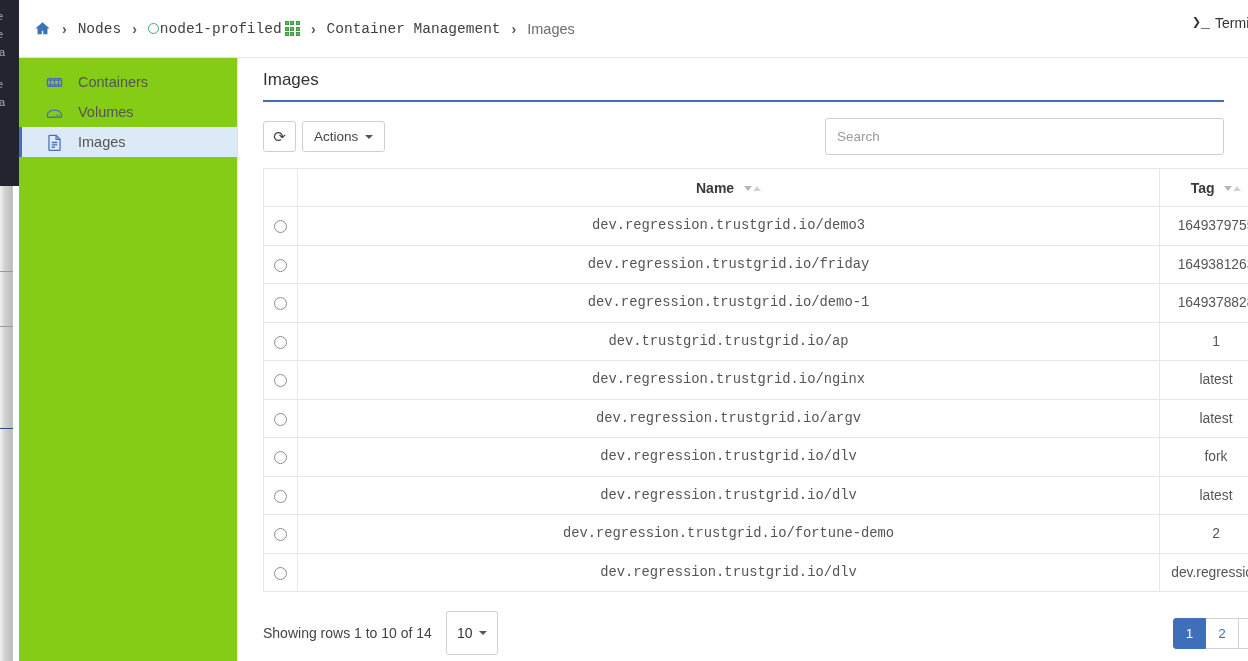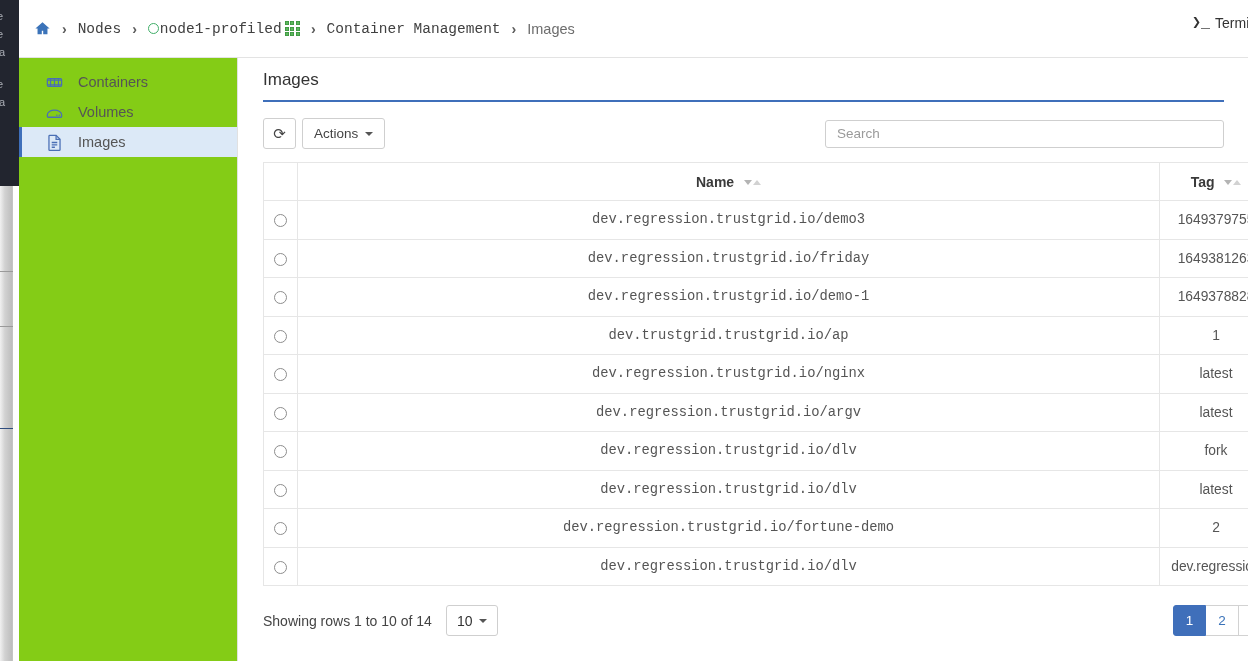--- a/index.html
+++ b/index.html
@@ -83,21 +83,21 @@
     background: #fff; border: 1px solid #cfcfcf; border-radius: 3px;
     height: 31px; padding: 0 11px; font-size: 13.5px; color: #444;
     display: inline-flex; align-items: center; justify-content: center; cursor: pointer;
   }
   .btn.refresh { width: 33px; padding: 0; font-size: 15px; }
   .btn.actions { margin-left: 6px; gap: 7px; }
   .caret { width:0; height:0; border-left:4px solid transparent; border-right:4px solid transparent;
            border-top:4px solid #555; display:inline-block; }
   .search-wrap { margin-left: auto; }
   .search-input {
-    width: 399px; height: 28px; border: 1px solid #cfcfcf; border-radius: 3px;
+    width: 399px; height: 37px; border: 1px solid #cfcfcf; border-radius: 3px;
     padding: 0 11px; font-size: 13.5px; color: #555; font-family: "Liberation Sans", sans-serif;
     background: #fff; outline: none;
   }
   .search-input::placeholder { color: #9a9a9a; }
 
   
   .table-wrap { margin-top: 13px; width: calc(100% + 0px); overflow: hidden; }
   table.grid { border-collapse: collapse; width: 1009px; table-layout: fixed; }
   table.grid th, table.grid td { border: 1px solid #e6e6e6; }
   table.grid thead th {
@@ -115,21 +115,21 @@
   th.name-col { width: 862px; }
   .radio {
     width: 13px; height: 13px; border: 1px solid #8d8d8d; border-radius: 50%;
     background: #fff; display: inline-block; vertical-align: middle;
   }
 
   
   .footer { display: flex; align-items: center; margin-top: 19px; width: 1009px; }
   .showing { font-size: 14px; color: #444; }
   .page-size {
-    margin-left: 14px; height: 31px; border: 1px solid #cfcfcf; border-radius: 3px;
+    margin-left: 14px; height: 44px; border: 1px solid #cfcfcf; border-radius: 3px;
     background: #fff; display: inline-flex; align-items: center; gap: 7px;
     padding: 0 10px; font-size: 14px; color: #333; cursor: pointer;
   }
   .pager { margin-left: auto; display: inline-flex; }
   .pager .pg {
     min-width: 33px; height: 31px; border: 1px solid #d2d2d2; border-left-width: 0;
     background: #fff; color: #3b73b9; font-size: 13.5px;
     display: inline-flex; align-items: center; justify-content: center; cursor: pointer;
   }
   .pager .pg:first-child { border-left-width: 1px; border-radius: 3px 0 0 3px; }

